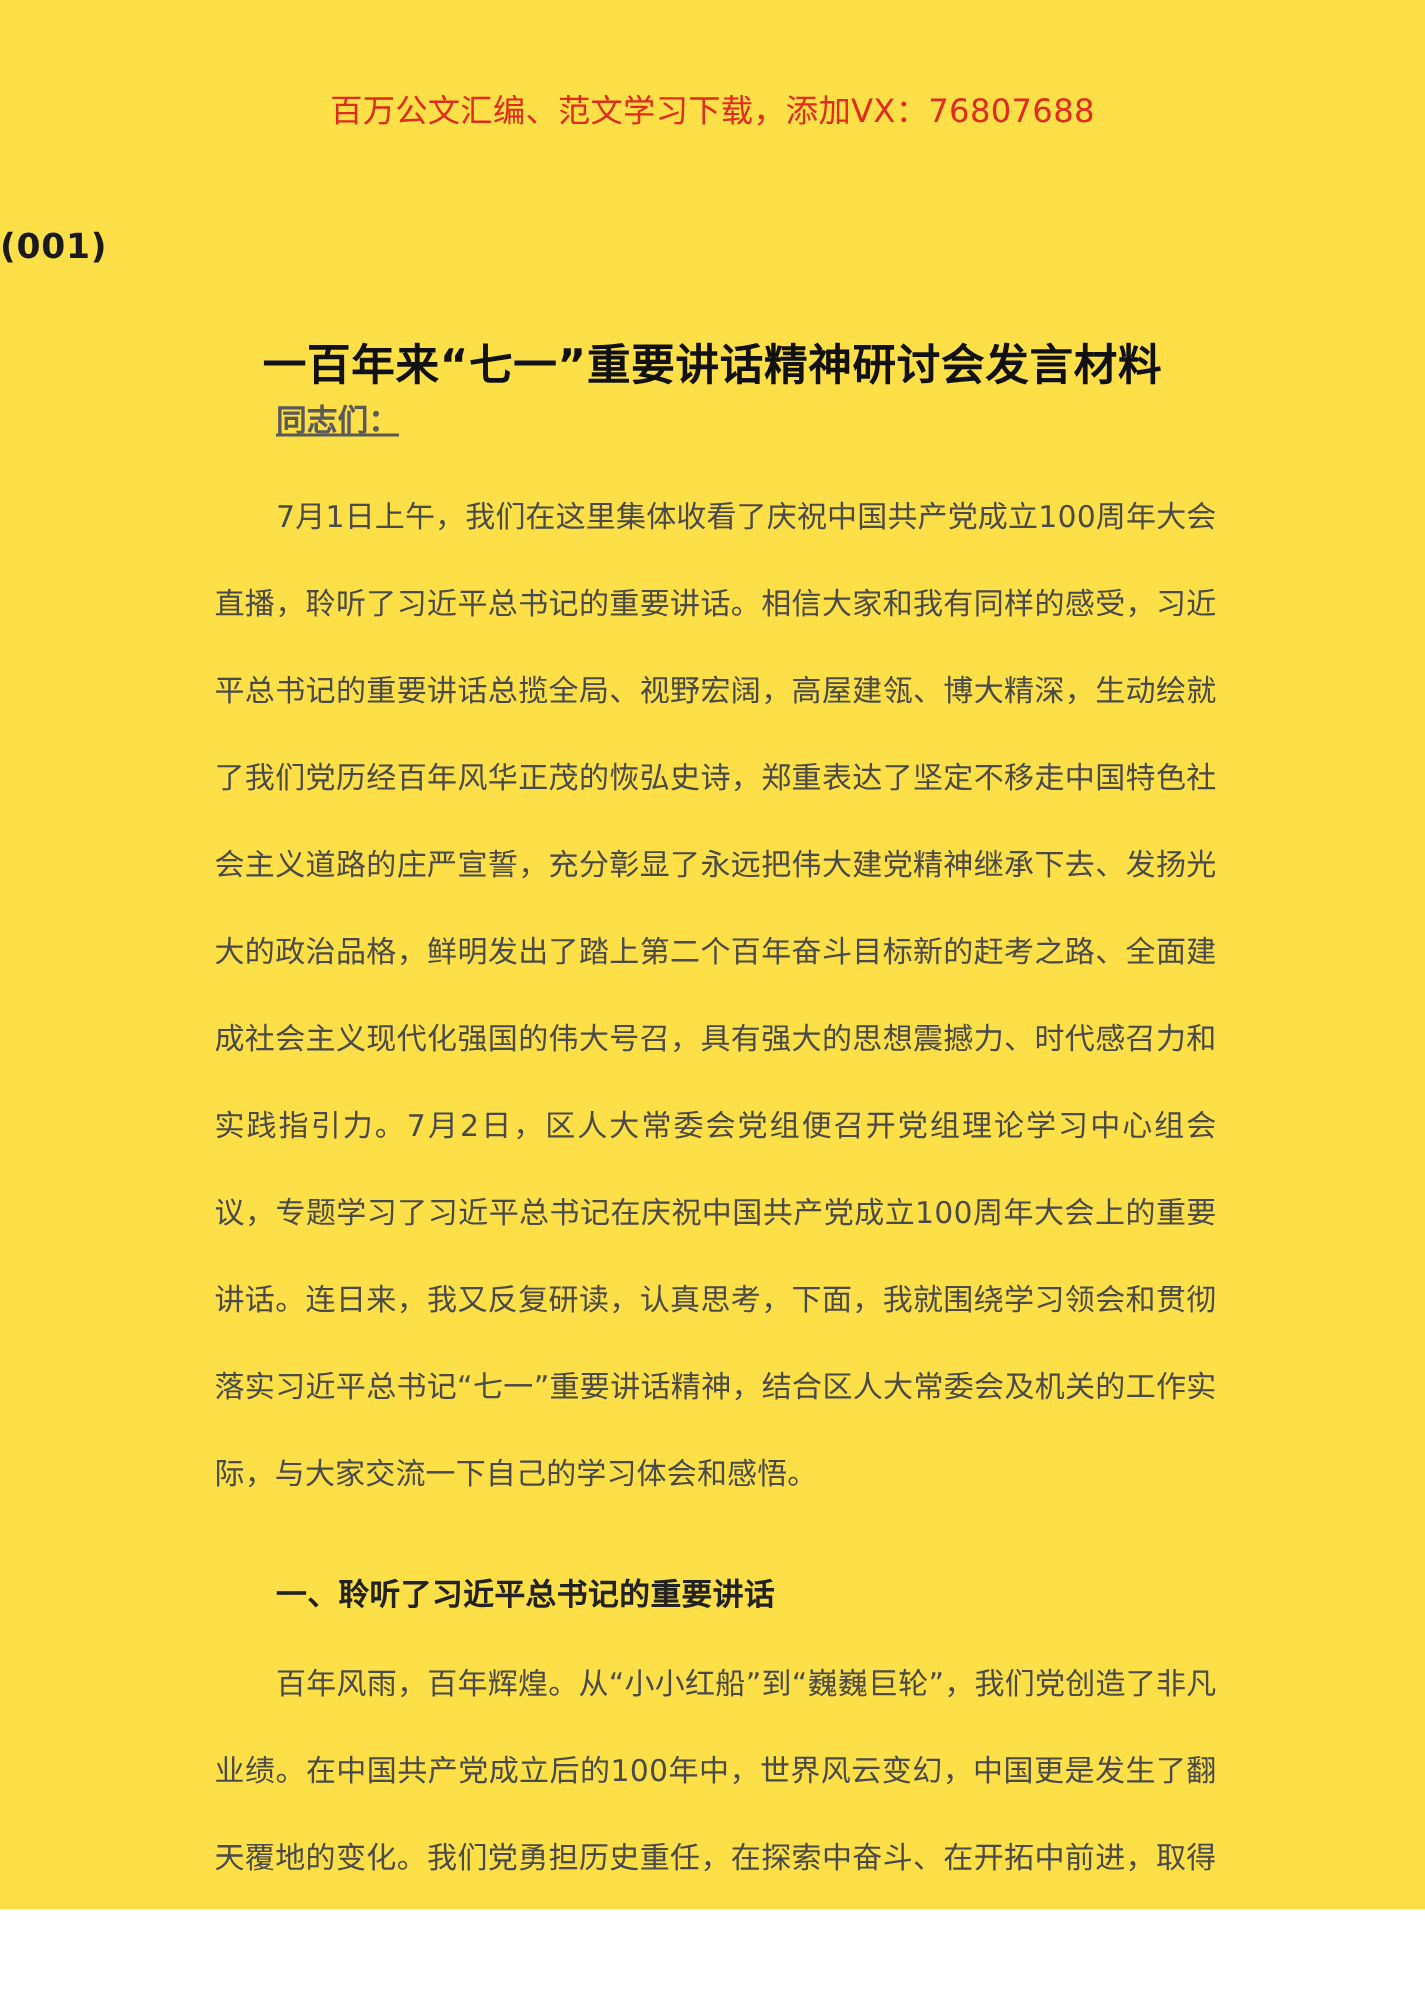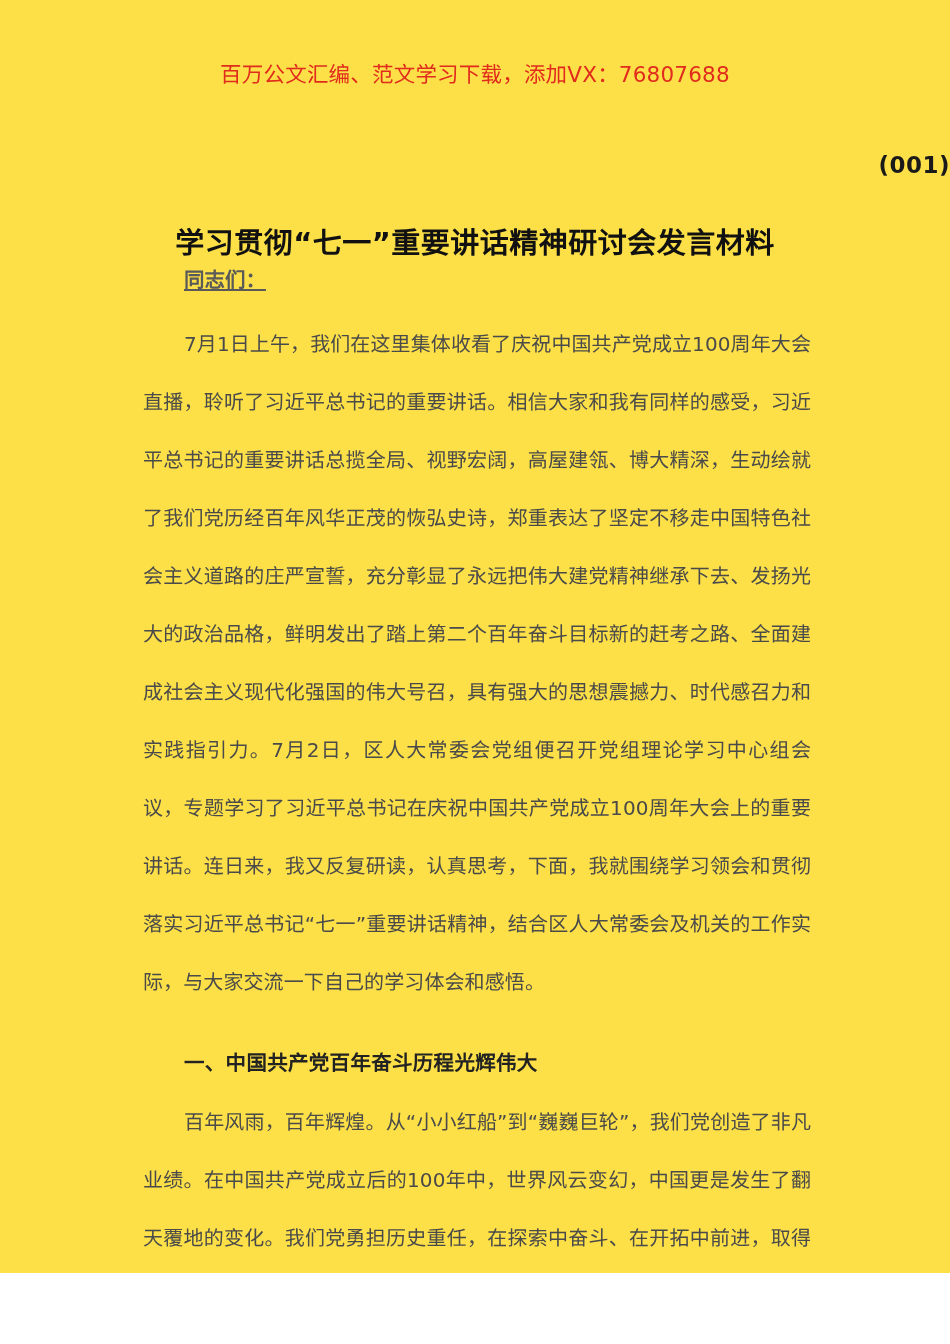--- a/index.html
+++ b/index.html
@@ -36,21 +36,21 @@
     line-height: 1.2;
     white-space: nowrap;
   }
 
   
   .doc-number {
     position: absolute;
     top: 152px;
     left: 0;
     width: 950px;
-    text-align: right;
+    text-align: left;
     font-size: 23px;
     font-weight: 700;
     color: #1a1a1a;
     letter-spacing: 0.5px;
   }
 
   
   .doc-title {
     position: absolute;
     top: 200px;
@@ -108,29 +108,29 @@
 </style>
 </head>
 <body>
 
 <div class="page">
 
   <div class="promo-banner">百万公文汇编、范文学习下载，添加VX：76807688</div>
 
   <div class="doc-number">(001)</div>
 
-  <h1 class="doc-title">学习贯彻“七一”重要讲话精神研讨会发言材料</h1>
+  <h1 class="doc-title">一百年来“七一”重要讲话精神研讨会发言材料</h1>
 
   <div class="body-wrap">
 
     <div class="salutation">同志们：</div>
 
     <p class="para">7月1日上午，我们在这里集体收看了庆祝中国共产党成立100周年大会直播，聆听了习近平总书记的重要讲话。相信大家和我有同样的感受，习近平总书记的重要讲话总揽全局、视野宏阔，高屋建瓴、博大精深，生动绘就了我们党历经百年风华正茂的恢弘史诗，郑重表达了坚定不移走中国特色社会主义道路的庄严宣誓，充分彰显了永远把伟大建党精神继承下去、发扬光大的政治品格，鲜明发出了踏上第二个百年奋斗目标新的赶考之路、全面建成社会主义现代化强国的伟大号召，具有强大的思想震撼力、时代感召力和实践指引力。7月2日，区人大常委会党组便召开党组理论学习中心组会议，专题学习了习近平总书记在庆祝中国共产党成立100周年大会上的重要讲话。连日来，我又反复研读，认真思考，下面，我就围绕学习领会和贯彻落实习近平总书记“七一”重要讲话精神，结合区人大常委会及机关的工作实际，与大家交流一下自己的学习体会和感悟。</p>
 
     <div class="spacer-sm"></div>
 
-    <div class="section-heading">一、中国共产党百年奋斗历程光辉伟大</div>
+    <div class="section-heading">一、聆听了习近平总书记的重要讲话</div>
 
     <p class="para">百年风雨，百年辉煌。从“小小红船”到“巍巍巨轮”，我们党创造了非凡业绩。在中国共产党成立后的100年中，世界风云变幻，中国更是发生了翻天覆地的变化。我们党勇担历史重任，在探索中奋斗、在开拓中前进，取得了举世瞩目的成就，交出了一份十分优异的答卷。习近平总书记指出，一百年来，</p>
 
   </div>
 
 </div>
 
 </body></html>

